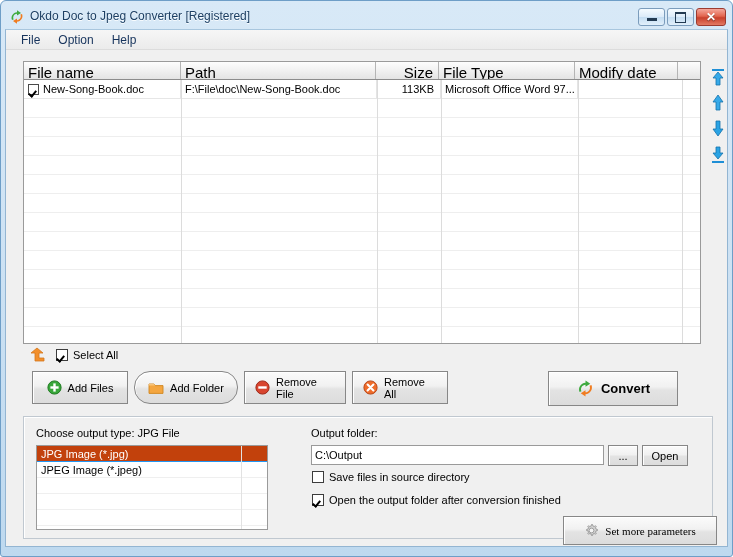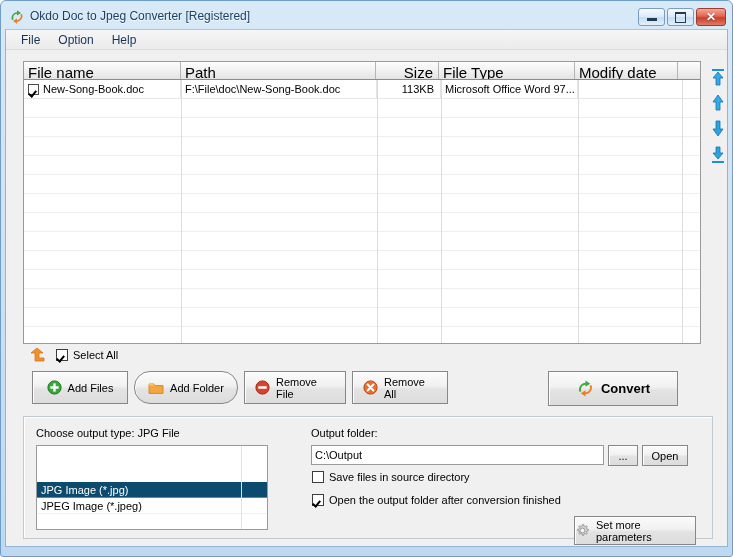--- a/index.html
+++ b/index.html
@@ -259,24 +259,23 @@
   }
   .type-row {
     height: 16px; box-sizing: border-box;
     border-bottom: 1px solid #efefef;
     padding: 2px 0 0 4px;
     font-size: 11px;
     white-space: nowrap;
     cursor: default;
   }
   .type-row.sel {
-    background: #0c4a6e;
+    background: #c2410c;
     color: #fff;
     border-bottom-color: #2196f3;
-    margin-top: 36px;
   }
   .type-list .vdiv {
     position: absolute; top: 0; bottom: 0; left: 204px;
     width: 1px; background: #e2e2e2;
   }
 
   .out-label {
     position: absolute; left: 287px; top: 10px;
     font-size: 11px; cursor: default;
   }
@@ -300,22 +299,22 @@
     position: absolute; left: 618px; top: 28px;
     width: 46px; height: 21px;
   }
   .cb-line {
     position: absolute; display: flex; align-items: center;
   }
   #cb-source { left: 288px; top: 54px; }
   #cb-openafter { left: 288px; top: 77px; }
   .cb-line .lbl { font-size: 11px; cursor: default; }
   #btn-setmore {
-    position: absolute; left: 550px; top: 99px;
-    width: 122px; height: 29px;
+    position: absolute; left: 539px; top: 99px;
+    width: 154px; height: 29px; font-family: Liberation Serif, serif;
   }
 </style>
 </head>
 <body>
 
 <div class="window">
   <div class="window-inner">
 
     <div class="titlebar">
       <span class="title-icon">

